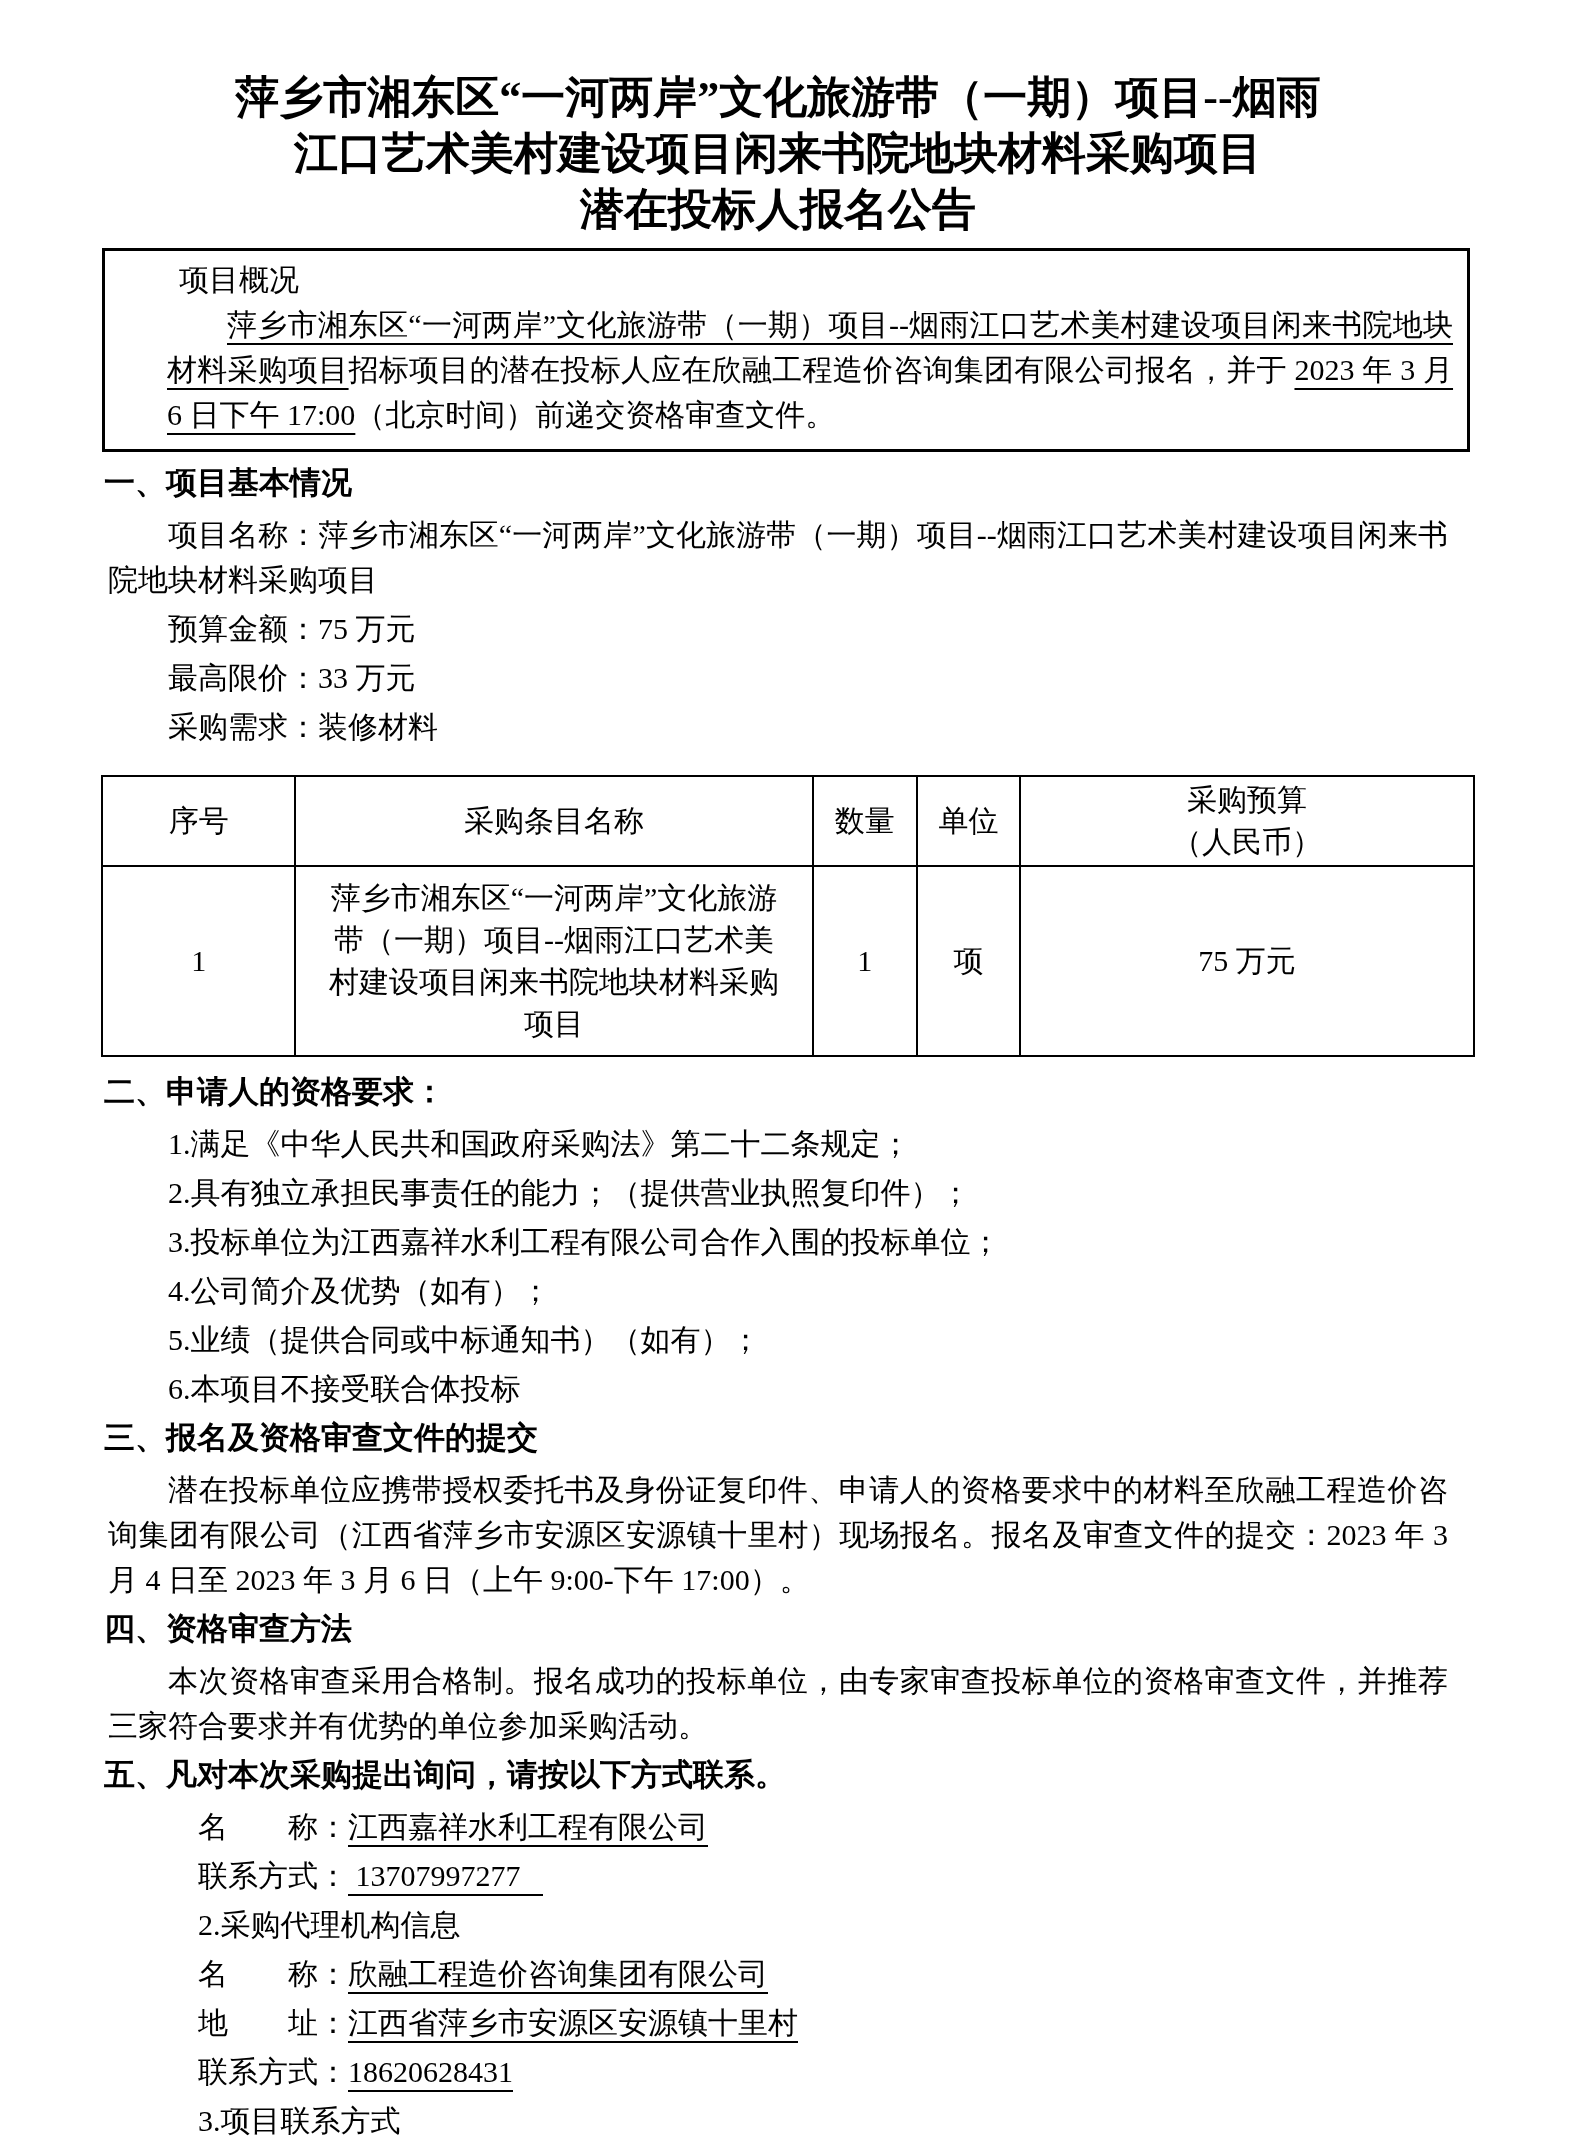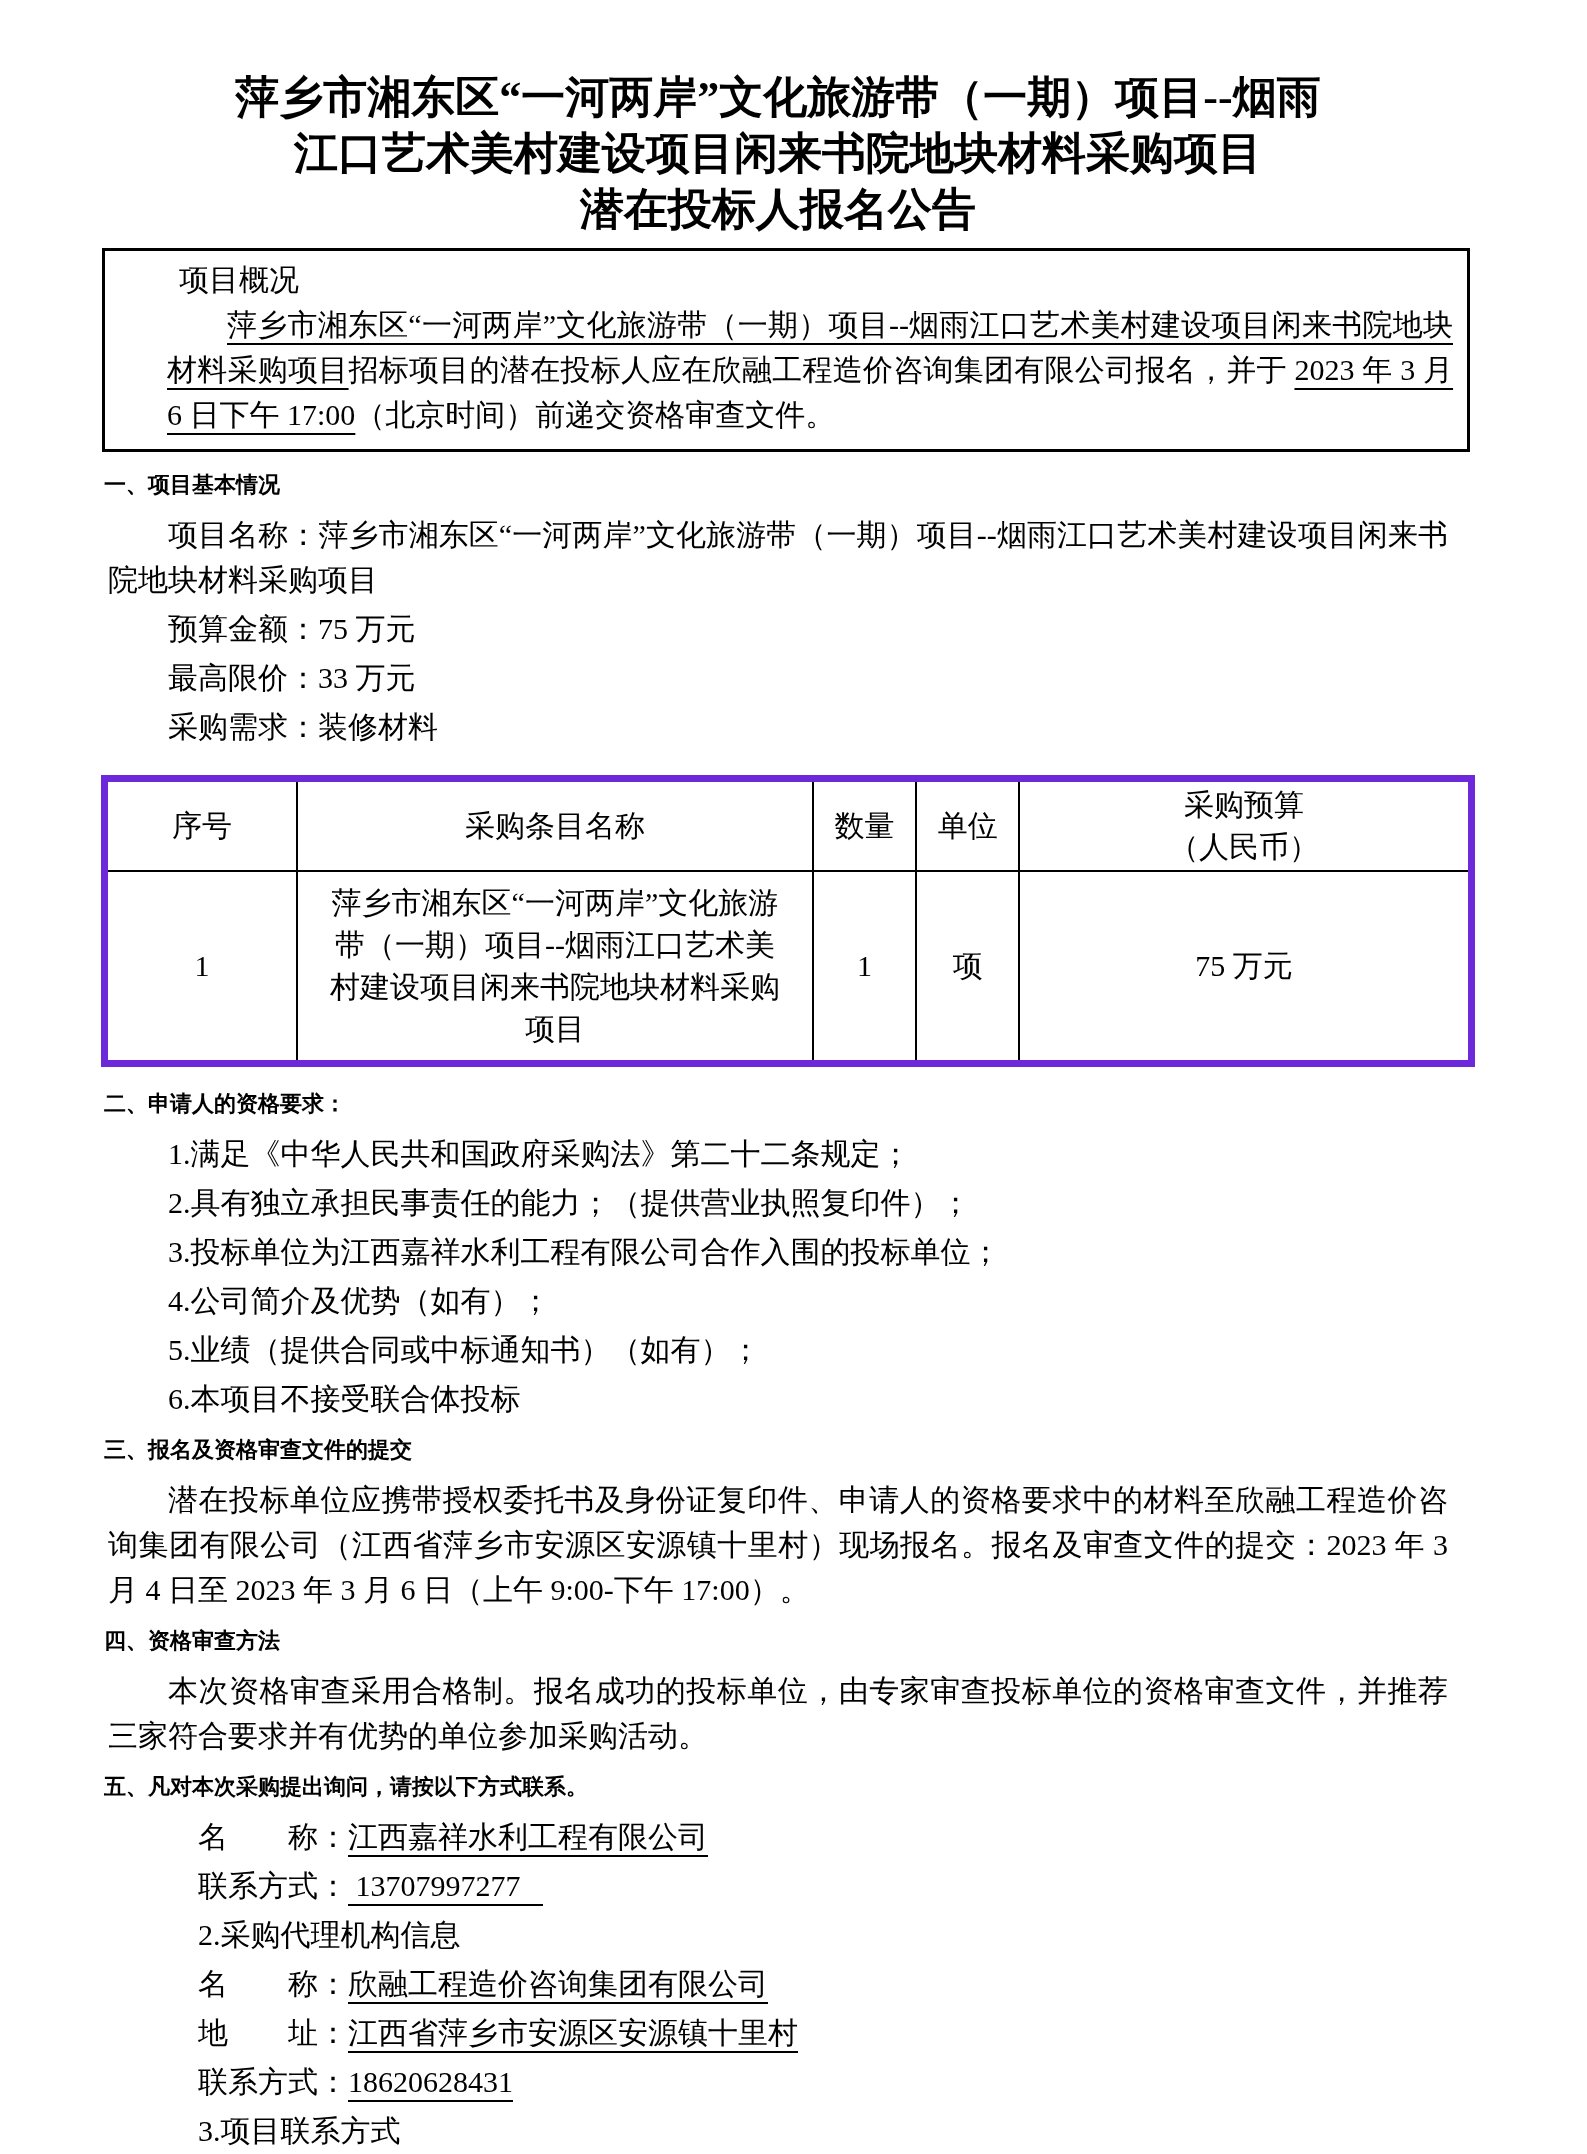--- a/index.html
+++ b/index.html
@@ -21,27 +21,27 @@
   }
   .overview-box{
     border:3px solid #000;
     margin:6px -18px 10px -2px;
     padding:6px 14px 12px 14px;
   }
   .indent2{text-indent:2em;margin:0;}
   .indent3{text-indent:3em;margin:0;}
   .just{text-align:justify;margin-left:48px;}
   .sec-heading{
-    font-family:Liberation Serif, serif;
-    font-weight:bold;font-size:22px;line-height:46px;margin:6px 0 0 0;
+    font-family:Liberation Mono, monospace;
+    font-weight:bold;font-size:31px;line-height:46px;margin:6px 0 0 0;
   }
   .u{text-decoration:underline;text-decoration-thickness:2px;text-underline-offset:8px;text-align:center;}
   .table-wrap{margin:26px -23px 14px -3px;}
   table.items{
-    width:100%;border-collapse:collapse;border:7px solid #6d28d9;
+    width:100%;border-collapse:collapse;border:2px solid #6d28d9;
     table-layout:fixed;
   }
   table.items th,table.items td{
     border:2px solid #000;text-align:center;vertical-align:middle;
     font-weight:normal;font-size:30px;
   }
   table.items th{height:86px;line-height:42px;white-space:pre-line;}
   table.items td{line-height:42px;padding:10px 4px;}
   table.items td.name-cell{padding:10px 24px;}
   .plain{margin:4px;}

